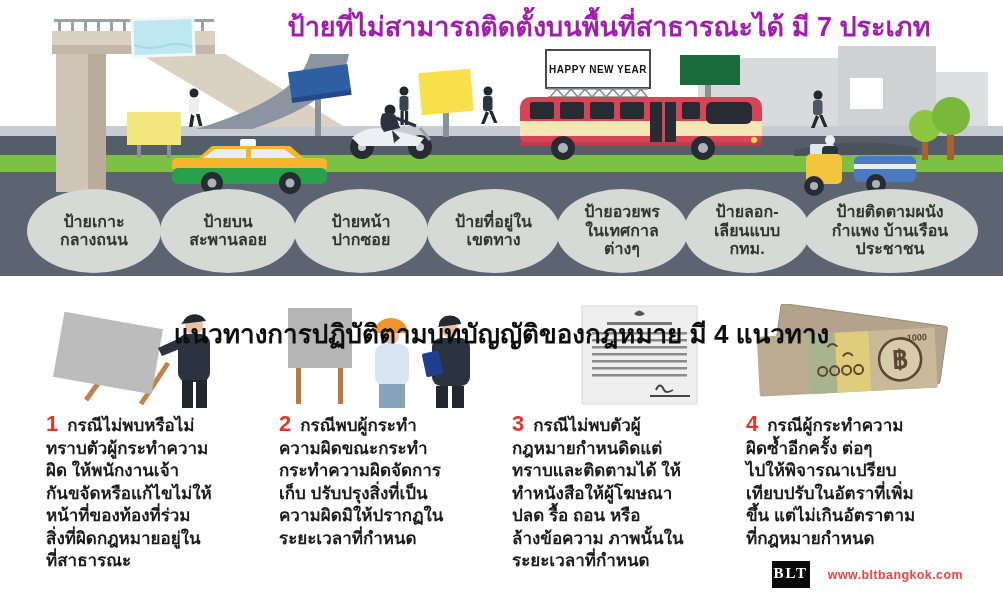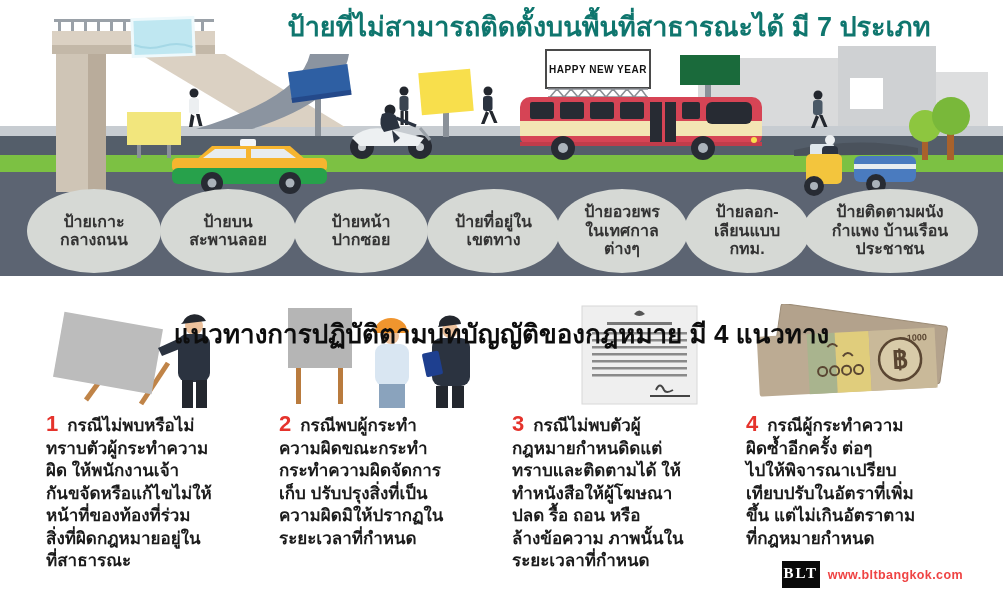--- a/index.html
+++ b/index.html
@@ -1,20 +1,20 @@
 <!DOCTYPE html>
 <html lang="th"><head>
 <meta charset="utf-8">
 <style>
   html,body{margin:0;padding:0;background:#ffffff;}
   .poster{position:relative;width:1003px;height:600px;background:#fff;overflow:hidden;
           font-family:"Liberation Sans", sans-serif;color:#1e1e1e;}
   .scene{position:absolute;left:0;top:0;z-index:1;}
   .main-title{position:absolute;left:215px;top:5px;width:788px;z-index:3;
-              text-align:center;font-size:27px;font-weight:800;color:#0f766e;letter-spacing:0;}
+              text-align:center;font-size:27px;font-weight:800;color:#a21caf;letter-spacing:0;}
   .chip{position:absolute;top:189px;height:84px;z-index:4;background:#d6d9d5;border-radius:50%;
         display:flex;flex-direction:column;align-items:center;justify-content:center;
         text-align:center;font-size:16px;font-weight:600;color:#333;line-height:1.15;}
   .chip-1{left:27px;width:134px}
   .chip-2{left:160px;width:136px}
   .chip-3{left:294px;width:134px}
   .chip-4{left:427px;width:133px}
   .chip-5{left:556px;width:132px}
   .chip-6{left:684px;width:126px}
   .chip-7{left:802px;width:176px}
@@ -26,21 +26,21 @@
   .illo-3{left:572px;top:304px}
   .illo-4{left:750px;top:304px}
   .para{position:absolute;top:413px;width:226px;z-index:3;
         font-size:17px;line-height:22.5px;font-weight:600;color:#1b1b1b;}
   .para-1{left:46px}
   .para-2{left:279px}
   .para-3{left:512px}
   .para-4{left:746px}
   .pline.first{display:flex;gap:9px;align-items:baseline;}
   .pnum{color:#e5332c;font-weight:800;font-size:22px;line-height:22px;}
-  .footer{position:absolute;right:40px;bottom:12px;z-index:5;display:flex;align-items:center;gap:8px;}
+  .footer{position:absolute;right:40px;bottom:12px;z-index:5;display:flex;align-items:center;gap:18px;}
   .blt-logo{background:#0a0a0a;color:#fff;width:38px;height:24px;display:flex;align-items:center;justify-content:center;
             font-family:"Liberation Serif", serif;font-weight:bold;font-size:15px;letter-spacing:2px;
             border-bottom:3px solid #0a0a0a;box-shadow:inset 0 0 0 2px #0a0a0a;}
   .site-url{font-size:12.5px;font-weight:bold;color:#ef4444;letter-spacing:0.4px;}
 </style>
 </head>
 <body>
 
 <div class="poster">
 

